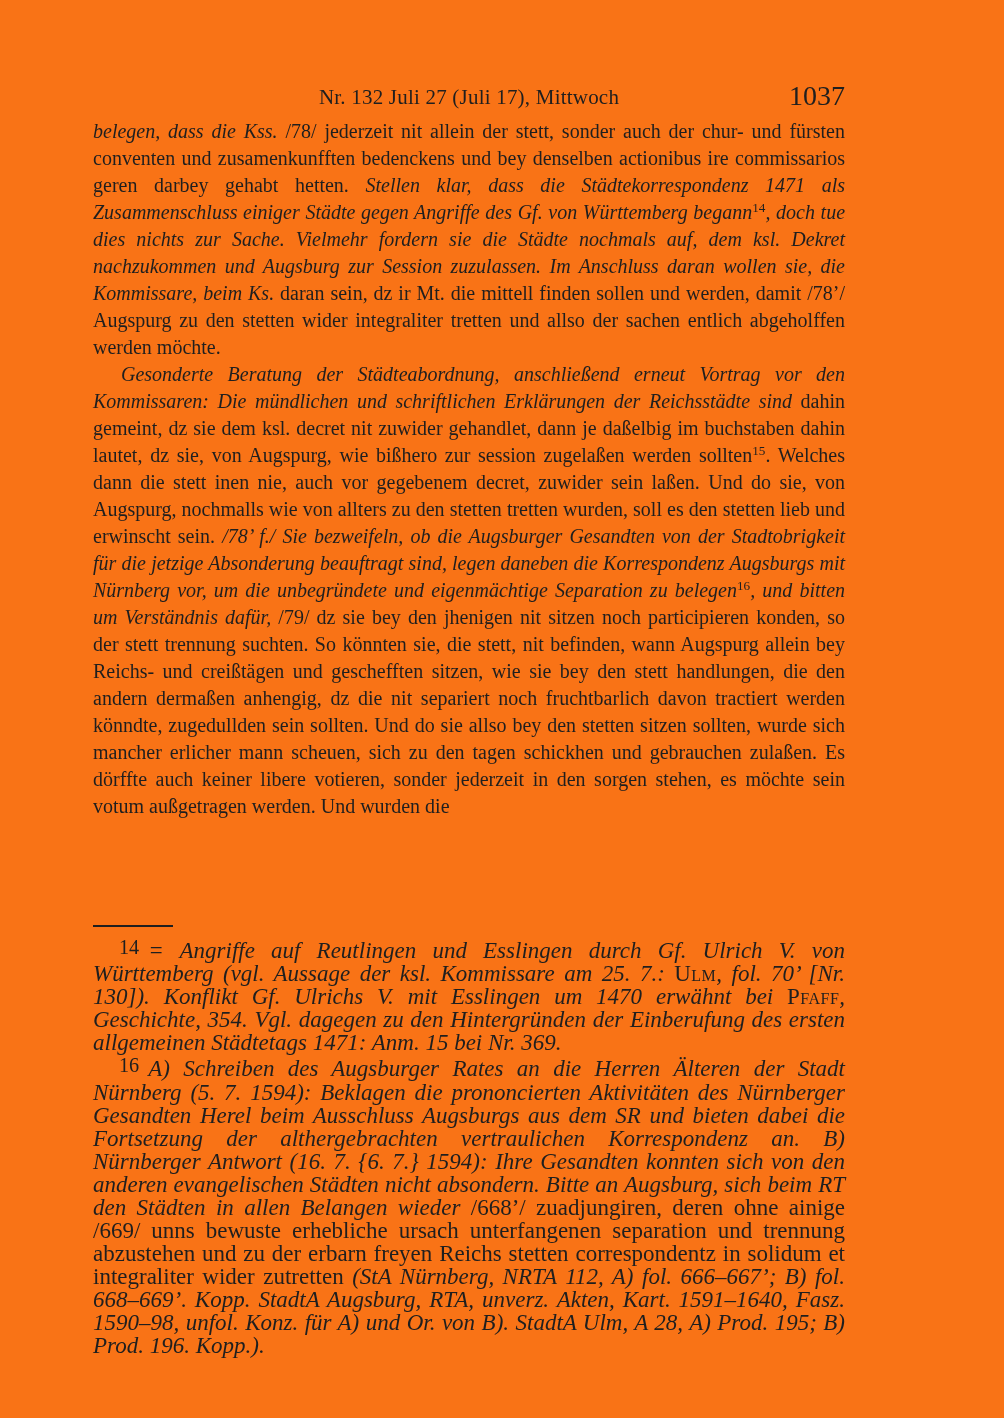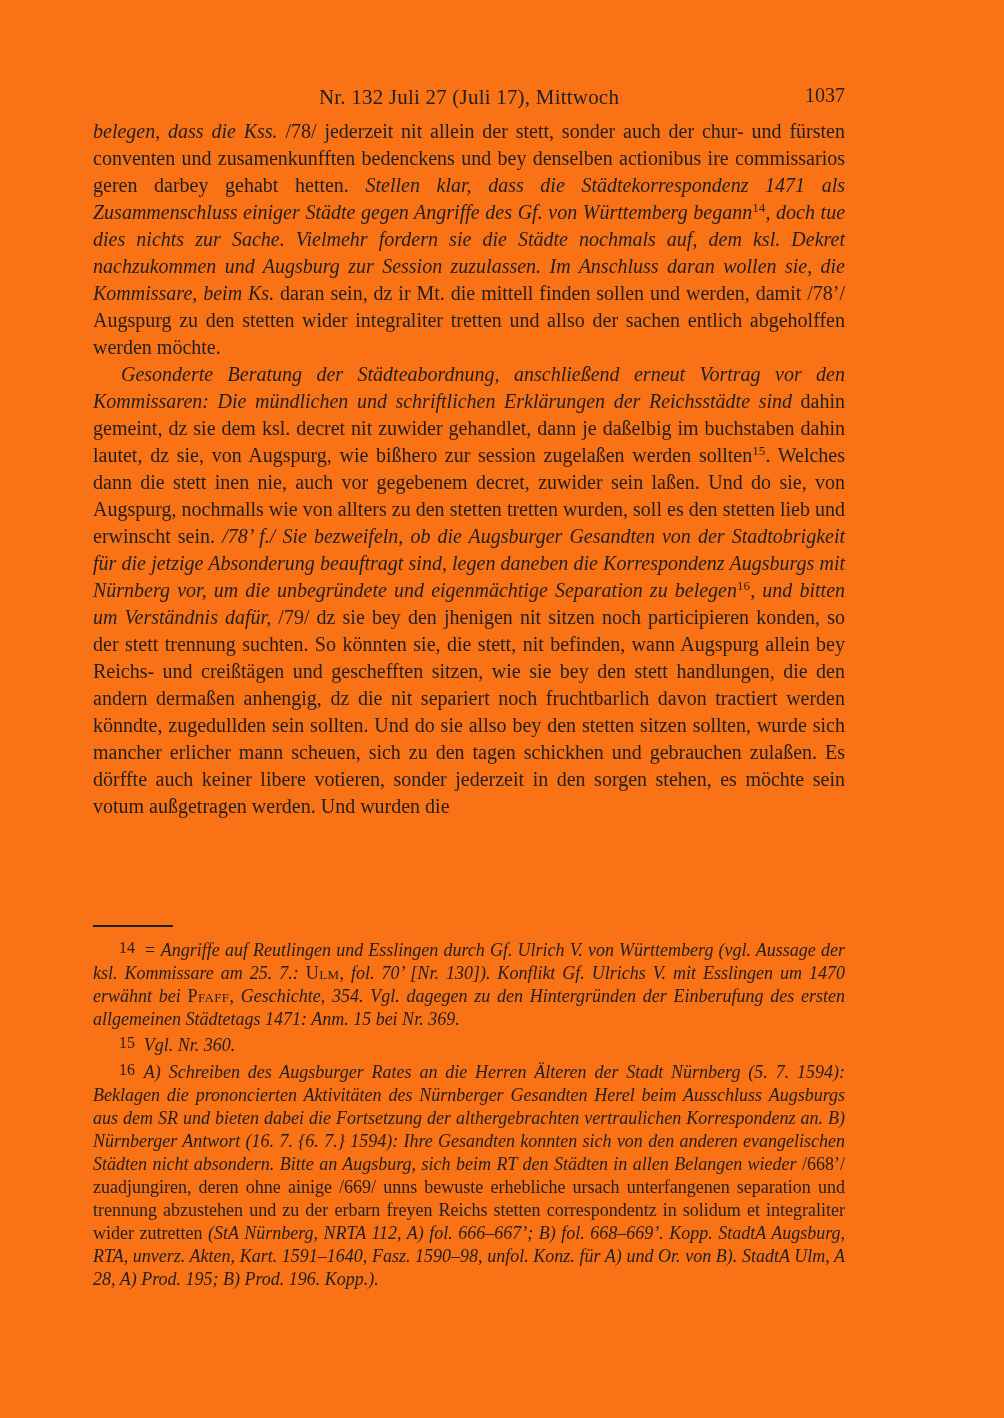--- a/index.html
+++ b/index.html
@@ -23,21 +23,21 @@
     line-height:27px;
   }
   .running-header .center{
     display:block;
     text-align:center;
     letter-spacing:0.01em;
   }
   .running-header .pageno{
     position:absolute;
     right:0;top:-2px;
-    font-size:20px;
+    font-size:28px;
   }
   .main-text{
     margin-top:4px;
     min-height:783px;
     font-size:20px;
     line-height:27px;
     text-align:justify;
     hyphens:none;
   }
   .para{margin:0;}
@@ -55,21 +55,21 @@
     letter-spacing:0.02em;
   }
   .fn-rule{
     width:80px;height:0;
     border:none;
     border-top:2px solid #1f1f1f;
     margin:24px 0 0 0;
   }
   .footnotes{
     margin-top:9px;
-    font-size:18px;
+    font-size:23px;
     line-height:23px;
     text-align:justify;
   }
   .fn{margin:0;text-indent:26px;}
   .fn-num{
     font-size:0.88em;
     vertical-align:0.22em;
     font-style:normal;
     margin-right:9px;
   }
@@ -87,18 +87,17 @@
 
     <div class="main-text" id="main-text">
         <p class="para"><span class="it">belegen, dass die Kss.</span><span class=""> /78/ jederzeit nit allein der stett, sonder auch der chur- und fürsten conventen und zusamenkunfften bedenckens und bey denselben actionibus ire commissarios geren darbey gehabt hetten. </span><span class="it">Stellen klar, dass die Städtekorrespondenz 1471 als Zusammenschluss einiger Städte gegen Angriffe des Gf. von Württemberg begann</span><span class="sup">14</span><span class="it">, doch tue dies nichts zur Sache. Vielmehr fordern sie die Städte nochmals auf, dem ksl. Dekret nachzukommen und Augsburg zur Session zuzulassen. Im Anschluss daran wollen sie, die Kommissare, beim Ks.</span><span class=""> daran sein, dz ir Mt. die mittell finden sollen und werden, damit /78’/ Augspurg zu den stetten wider integraliter tretten und allso der sachen entlich abgeholffen werden möchte.</span></p>
         <p class="para indent"><span class="it">Gesonderte Beratung der Städteabordnung, anschließend erneut Vortrag vor den Kommissaren: Die mündlichen und schriftlichen Erklärungen der Reichsstädte sind</span><span class=""> dahin gemeint, dz sie dem ksl. decret nit zuwider gehandlet, dann je daßelbig im buchstaben dahin lautet, dz sie, von Augspurg, wie bißhero zur session zugelaßen werden sollten</span><span class="sup">15</span><span class="">. Welches dann die stett inen nie, auch vor gegebenem decret, zuwider sein laßen. Und do sie, von Augspurg, nochmalls wie von allters zu den stetten tretten wurden, soll es den stetten lieb und erwinscht sein. </span><span class="it">/78’ f./ Sie bezweifeln, ob die Augsburger Gesandten von der Stadtobrigkeit für die jetzige Absonderung beauftragt sind, legen daneben die Korrespondenz Augsburgs mit Nürnberg vor, um die unbegründete und eigenmächtige Separation zu belegen</span><span class="sup">16</span><span class="it">, und bitten um Verständnis dafür,</span><span class=""> /79/ dz sie bey den jhenigen nit sitzen noch participieren konden, so der stett trennung suchten. So könnten sie, die stett, nit befinden, wann Augspurg allein bey Reichs- und creißtägen und geschefften sitzen, wie sie bey den stett handlungen, die den andern dermaßen anhengig, dz die nit separiert noch fruchtbarlich davon tractiert werden könndte, zugedullden sein sollten. Und do sie allso bey den stetten sitzen sollten, wurde sich mancher erlicher mann scheuen, sich zu den tagen schickhen und gebrauchen zulaßen. Es dörffte auch keiner libere votieren, sonder jederzeit in den sorgen stehen, es möchte sein votum außgetragen werden. Und wurden die</span></p>
       </div>
 
     <hr class="fn-rule">
 
     <div class="footnotes" id="footnotes">
         <p class="fn"><span class="fn-num">14</span><span class="it">= Angriffe auf Reutlingen und Esslingen durch Gf. Ulrich V. von Württemberg (vgl. Aussage der ksl. Kommissare am 25. 7.: </span><span class="sc">Ulm</span><span class="it">, fol. 70’ [Nr. 130]). Konflikt Gf. Ulrichs V. mit Esslingen um 1470 erwähnt bei </span><span class="sc">Pfaff</span><span class="it">, Geschichte, 354. Vgl. dagegen zu den Hintergründen der Einberufung des ersten allgemeinen Städtetags 1471: Anm. 15 bei Nr. 369.</span></p>
-        <p class="fn"><span class="fn-num">15</span><span class="it">Vgl. Nr. 360.</span></p>
         <p class="fn"><span class="fn-num">16</span><span class="it">A) Schreiben des Augsburger Rates an die Herren Älteren der Stadt Nürnberg (5. 7. 1594): Beklagen die prononcierten Aktivitäten des Nürnberger Gesandten Herel beim Ausschluss Augsburgs aus dem SR und bieten dabei die Fortsetzung der althergebrachten vertraulichen Korrespondenz an. B) Nürnberger Antwort (16. 7. {6. 7.} 1594): Ihre Gesandten konnten sich von den anderen evangelischen Städten nicht absondern. Bitte an Augsburg, sich beim RT den Städten in allen Belangen wieder</span><span class=""> /668’/ zuadjungiren, deren ohne ainige /669/ unns bewuste erhebliche ursach unterfangenen separation und trennung abzustehen und zu der erbarn freyen Reichs stetten correspondentz in solidum et integraliter wider zutretten </span><span class="it">(StA Nürnberg, NRTA 112, A) fol. 666–667’; B) fol. 668–669’. Kopp. StadtA Augsburg, RTA, unverz. Akten, Kart. 1591–1640, Fasz. 1590–98, unfol. Konz. für A) und Or. von B). StadtA Ulm, A 28, A) Prod. 195; B) Prod. 196. Kopp.).</span></p>
       </div>
 
   </div>
 </div>
 
 </body></html>

